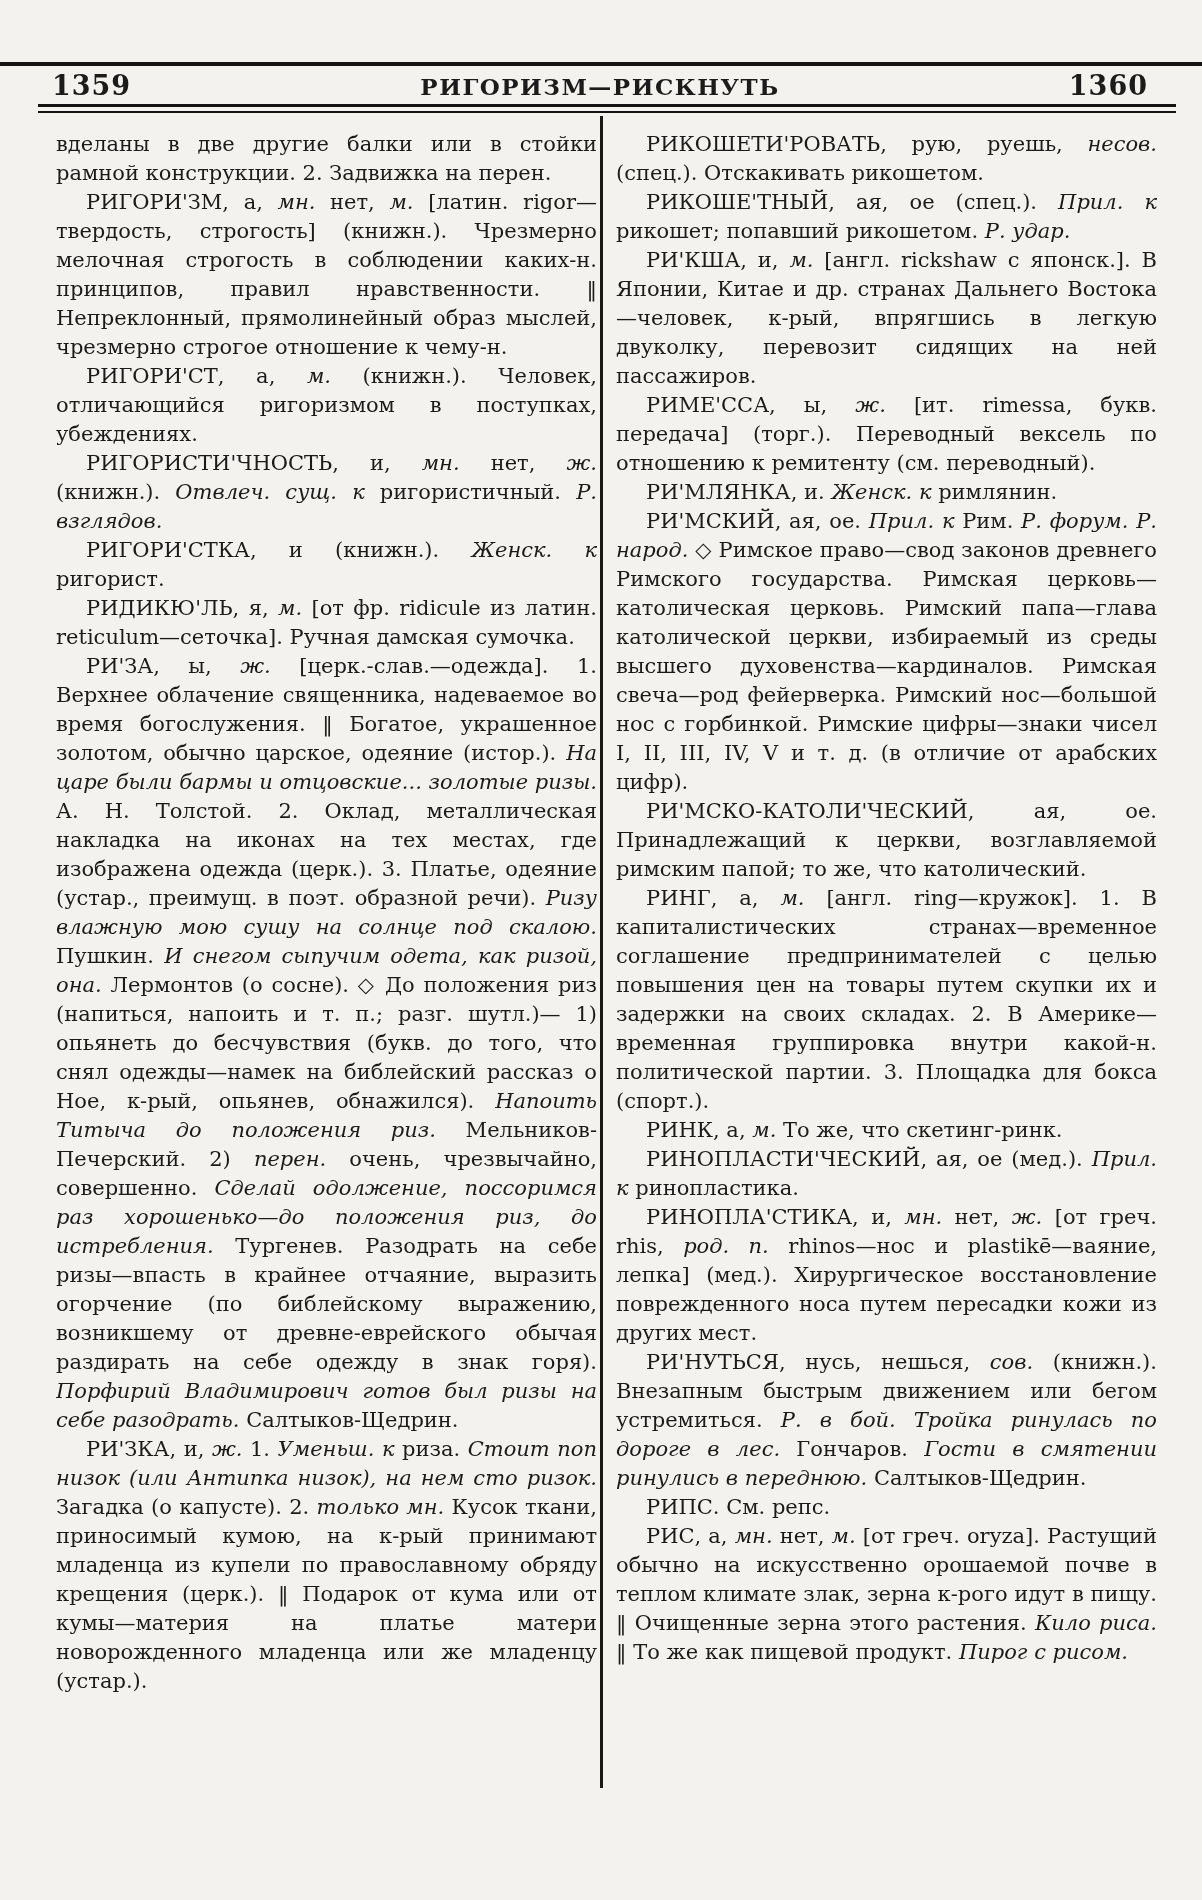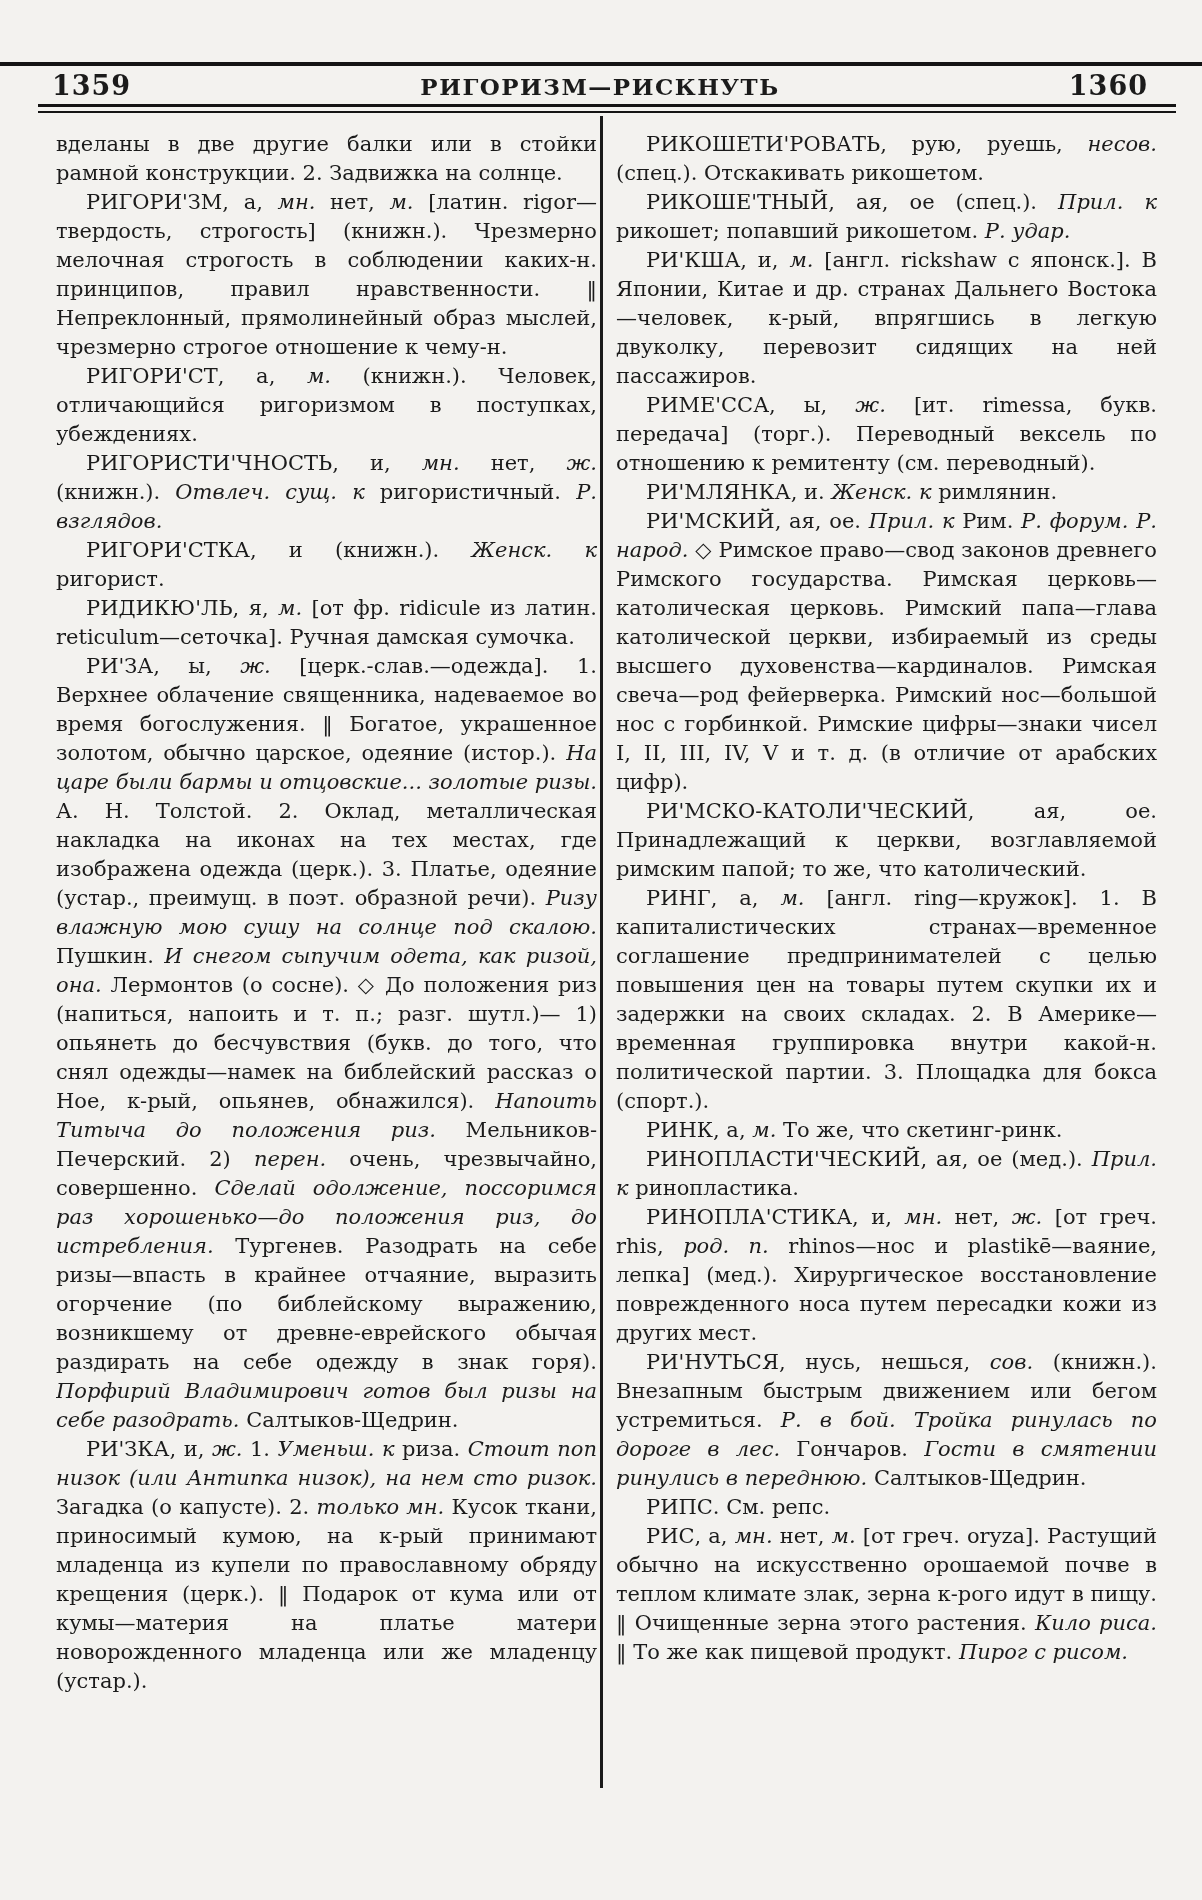--- a/index.html
+++ b/index.html
@@ -55,21 +55,21 @@
 
   <div class="header">
     <span class="pagenum">1359</span>
     <span class="running-title">РИГОРИЗМ—РИСКНУТЬ</span>
     <span class="pagenum">1360</span>
   </div>
 
   <div class="rule-double"></div>
 
   <div class="col col-left">
-      <p class="entry cont"><span>вделаны в две другие балки или в стойки рамной конструкции. </span><span class="b">2.</span><span> Задвижка на солнце.</span></p>
+      <p class="entry cont"><span>вделаны в две другие балки или в стойки рамной конструкции. </span><span class="b">2.</span><span> Задвижка на перен.</span></p>
       <p class="entry"><span class="b">РИГОРИ'ЗМ,</span><span> а, </span><span class="i">мн.</span><span> нет, </span><span class="i">м.</span><span> [латин. rigor—твердость, строгость] (книжн.). Чрезмерно мелочная строгость в соблюдении каких-н. принципов, правил нравственности. ‖ Непреклонный, прямолинейный образ мыслей, чрезмерно строгое отношение к чему-н.</span></p>
       <p class="entry"><span class="b">РИГОРИ'СТ,</span><span> а, </span><span class="i">м.</span><span> (книжн.). Человек, отличающийся ригоризмом в поступках, убеждениях.</span></p>
       <p class="entry"><span class="b">РИГОРИСТИ'ЧНОСТЬ,</span><span> и, </span><span class="i">мн.</span><span> нет, </span><span class="i">ж.</span><span> (книжн.). </span><span class="i">Отвлеч. сущ. к</span><span> ригористичный. </span><span class="i">Р. взглядов.</span></p>
       <p class="entry"><span class="b">РИГОРИ'СТКА,</span><span> и (книжн.). </span><span class="i">Женск. к</span><span> ригорист.</span></p>
       <p class="entry"><span class="b">РИДИКЮ'ЛЬ,</span><span> я, </span><span class="i">м.</span><span> [от фр. ridicule из латин. reticulum—сеточка]. Ручная дамская сумочка.</span></p>
       <p class="entry"><span class="b">РИ'ЗА,</span><span> ы, </span><span class="i">ж.</span><span> [церк.-слав.—одежда]. </span><span class="b">1.</span><span> Верхнее облачение священника, надеваемое во время богослужения. ‖ Богатое, украшенное золотом, обычно царское, одеяние (истор.). </span><span class="i">На царе были бармы и отцовские... золотые ризы.</span><span> А. Н. Толстой. </span><span class="b">2.</span><span> Оклад, металлическая накладка на иконах на тех местах, где изображена одежда (церк.). </span><span class="b">3.</span><span> Платье, одеяние (устар., преимущ. в поэт. образной речи). </span><span class="i">Ризу влажную мою сушу на солнце под скалою.</span><span> Пушкин. </span><span class="i">И снегом сыпучим одета, как ризой, она.</span><span> Лермонтов (о сосне). ◇ </span><span class="b">До положения риз</span><span> (напиться, напоить и т. п.; разг. шутл.)— 1) опьянеть до бесчувствия (букв. до того, что снял одежды—намек на библейский рассказ о Ное, к-рый, опьянев, обнажился). </span><span class="i">Напоить Титыча до положения риз.</span><span> Мельников-Печерский. 2) </span><span class="i">перен.</span><span> очень, чрезвычайно, совершенно. </span><span class="i">Сделай одолжение, поссоримся раз хорошенько—до положения риз, до истребления.</span><span> Тургенев. </span><span class="b">Разодрать на себе ризы</span><span>—впасть в крайнее отчаяние, выразить огорчение (по библейскому выражению, возникшему от древне-еврейского обычая раздирать на себе одежду в знак горя). </span><span class="i">Порфирий Владимирович готов был ризы на себе разодрать.</span><span> Салтыков-Щедрин.</span></p>
       <p class="entry"><span class="b">РИ'ЗКА,</span><span> и, </span><span class="i">ж.</span><span> </span><span class="b">1.</span><span> </span><span class="i">Уменьш. к</span><span> риза. </span><span class="i">Стоит поп низок (или Антипка низок), на нем сто ризок.</span><span> Загадка (о капусте). </span><span class="b">2.</span><span> </span><span class="i">только мн.</span><span> Кусок ткани, приносимый кумою, на к-рый принимают младенца из купели по православному обряду крещения (церк.). ‖ Подарок от кума или от кумы—материя на платье матери новорожденного младенца или же младенцу (устар.).</span></p>
     </div>
   <div class="divider"></div>
   <div class="col col-right">

